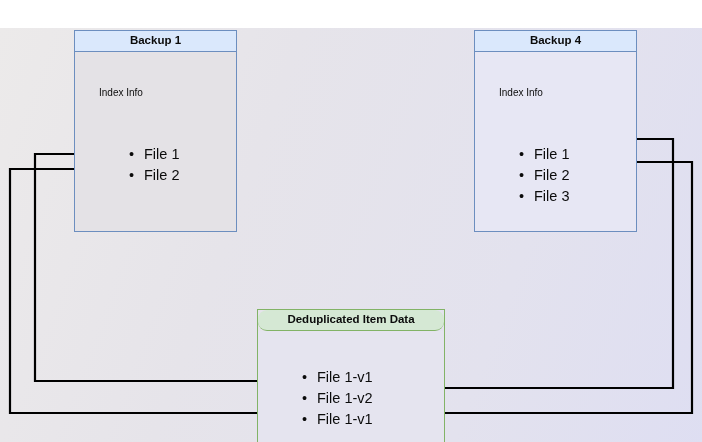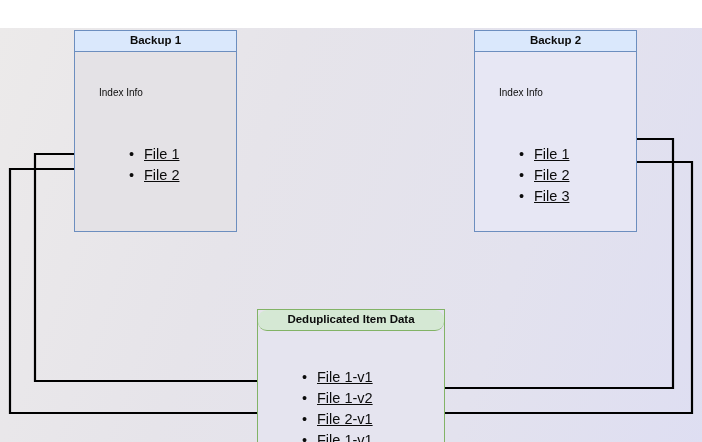--- a/index.html
+++ b/index.html
@@ -87,21 +87,20 @@
     padding: 0;
     list-style: none;
   }
   .file-list li {
     font-size: 14.5px;
     line-height: 21px;
     color: #0b0b0b;
     white-space: nowrap;
     padding-left: 17px;
     position: relative;
-    text-decoration: underline;
   }
   .file-list li::before {
     content: "\2022";
     position: absolute;
     left: 2px;
     top: 0;
     font-size: 14.5px;
     line-height: 21px;
     color: #0b0b0b;
   }
@@ -140,36 +139,35 @@
     <div class="node-body">
       <div class="index-label" id="b1-index">Index Info</div>
       <ul class="file-list" id="b1-files">
         <li>File 1</li>
         <li>File 2</li>
       </ul>
     </div>
   </div>
 
   <div class="node" id="backup2">
-    <div class="node-header">Backup 2</div>
+    <div class="node-header">Backup 4</div>
     <div class="node-body">
       <div class="index-label" id="b2-index">Index Info</div>
       <ul class="file-list" id="b2-files">
         <li>File 1</li>
         <li>File 2</li>
         <li>File 3</li>
       </ul>
     </div>
   </div>
 
   <div class="node" id="dedup">
     <div class="node-header">Deduplicated Item Data</div>
     <div class="node-body">
       <ul class="file-list" id="dd-files">
         <li>File 1-v1</li>
         <li>File 1-v2</li>
-        <li>File 2-v1</li>
         <li>File 1-v1</li>
       </ul>
     </div>
   </div>
 
 </div>
 
 </body></html>

